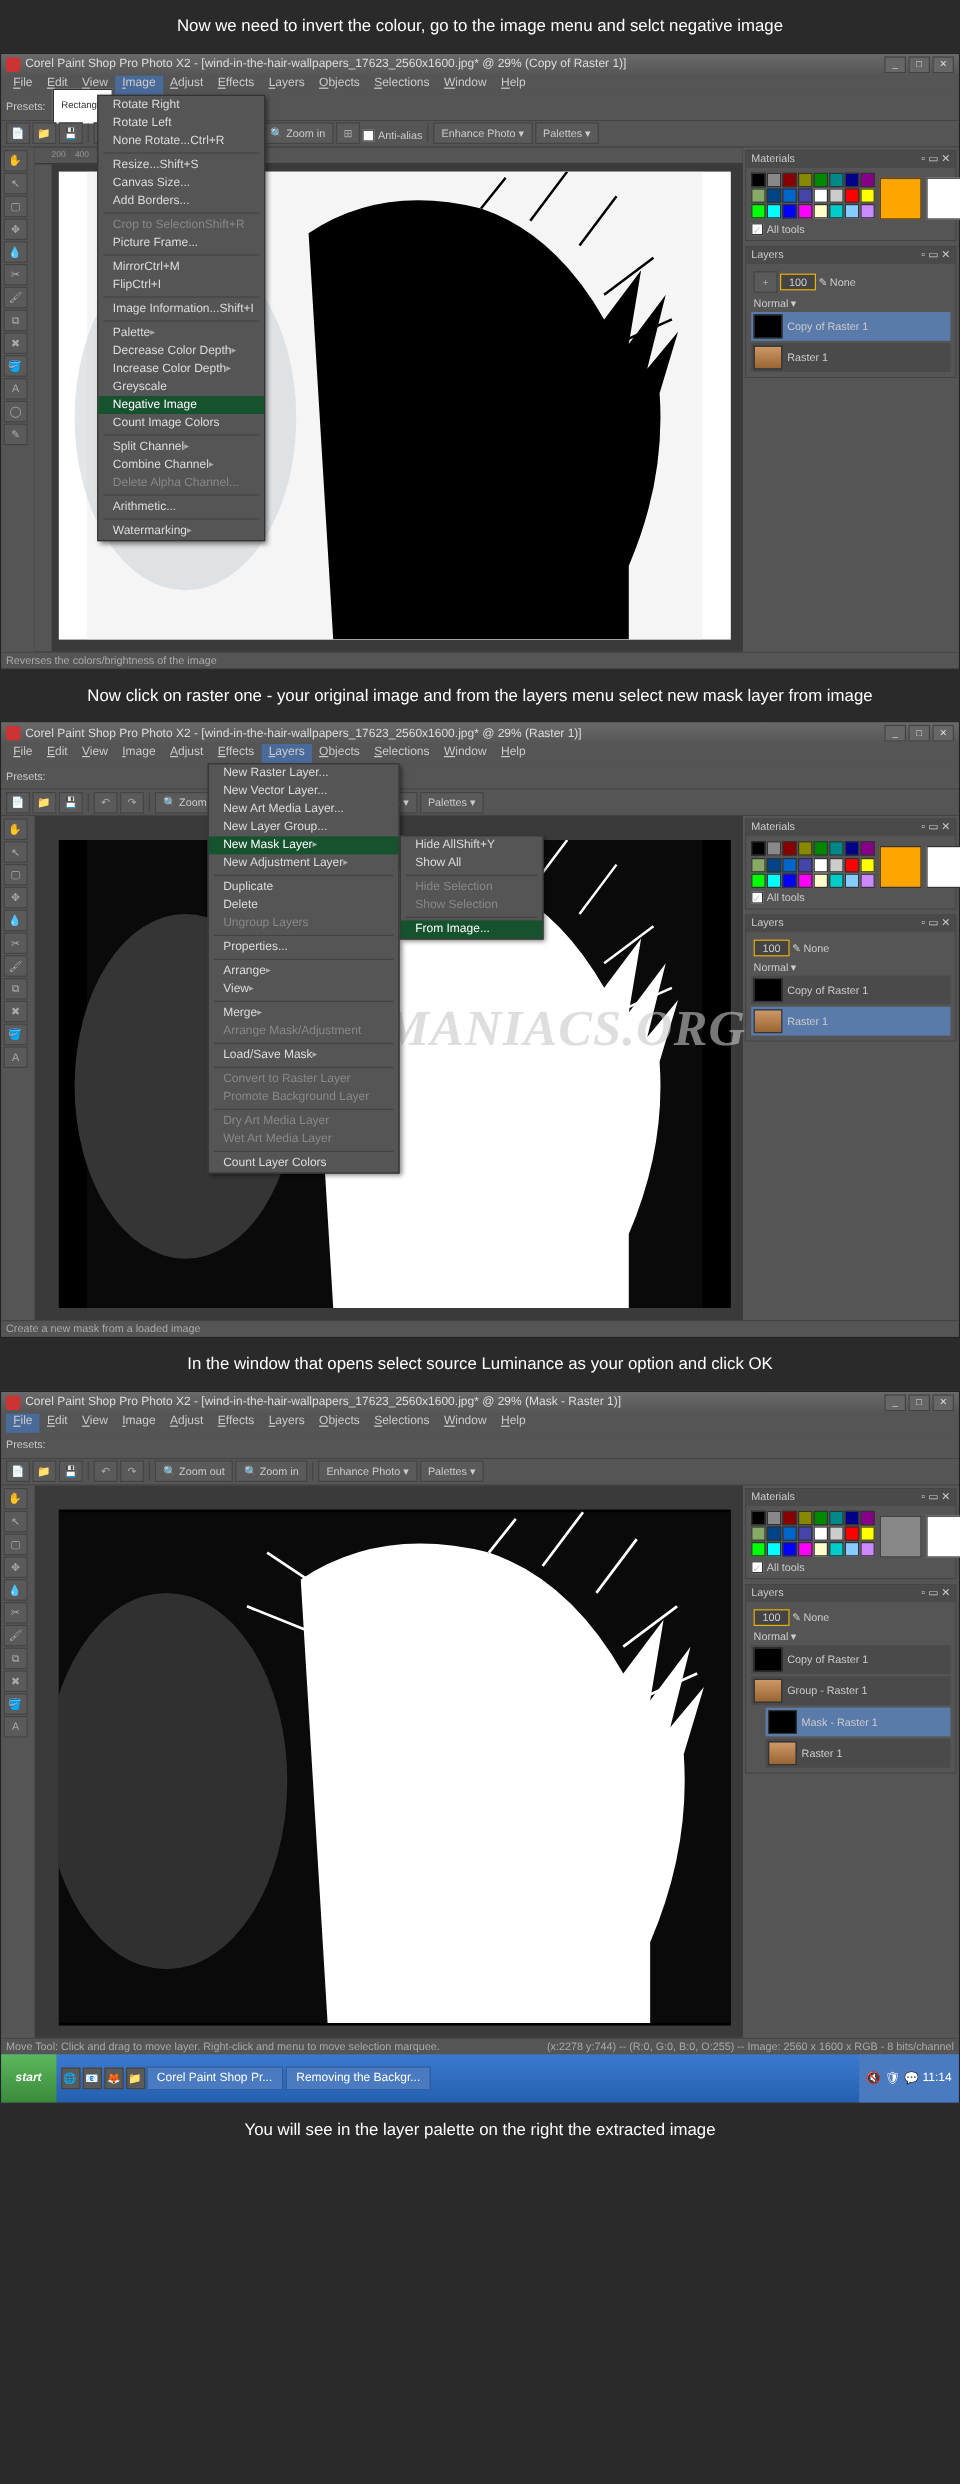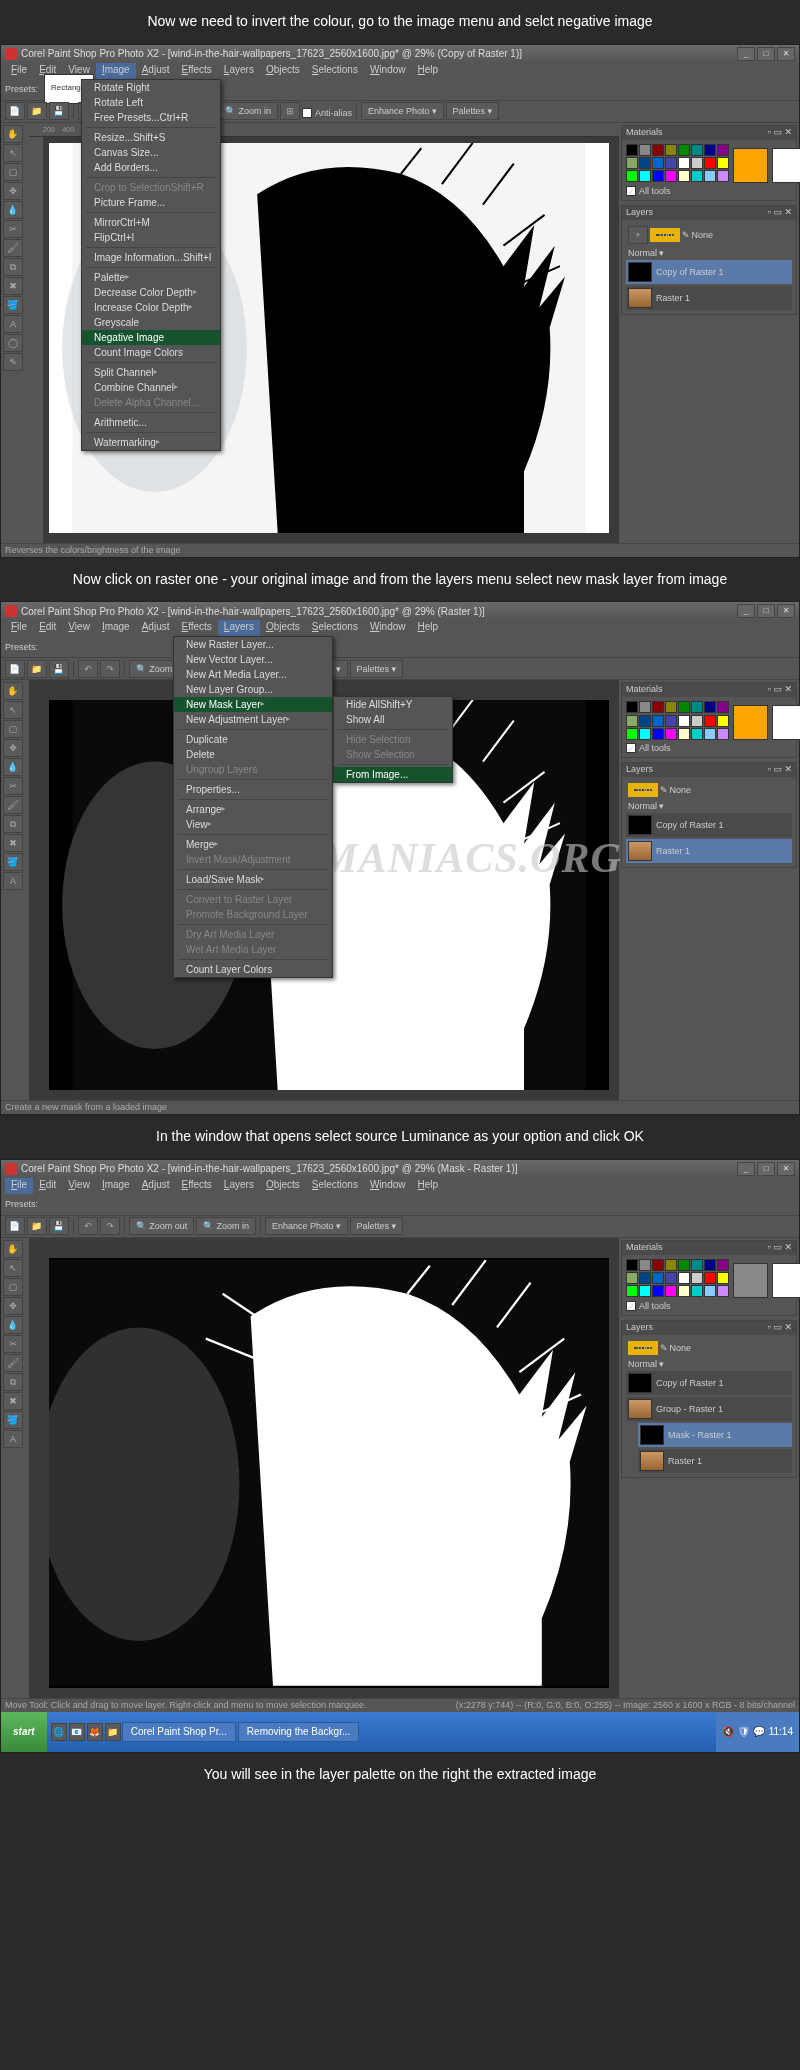--- a/index.html
+++ b/index.html
@@ -48,21 +48,21 @@
 .submenu{position:absolute;background:#555;border:1px solid #333;font-size:10px;color:#ddd;z-index:101;min-width:120px;box-shadow:2px 2px 4px rgba(0,0,0,0.5)}
 .taskbar{height:40px;background:linear-gradient(#3a7ad0,#2560b0);display:flex;align-items:center;font-size:10px;color:#fff}
 .start-btn{background:linear-gradient(#5cb85c,#3a8a3a);height:100%;padding:0 12px;display:flex;align-items:center;font-weight:bold;font-style:italic}
 .task-item{background:#4a7ac0;height:20px;margin:0 1px;padding:0 8px;display:flex;align-items:center;border:1px solid #2a5a9a}
 .systray{margin-left:auto;background:#4a7ac0;padding:0 6px;height:100%;display:flex;align-items:center;gap:3px}
 .watermark{position:absolute;top:50%;left:50%;transform:translate(-50%,-50%);font-size:42px;color:rgba(200,200,200,0.6);font-style:italic;font-weight:bold;pointer-events:none;z-index:50;letter-spacing:1px;font-family:Georgia,serif}
 .checkbox-row{display:flex;align-items:center;gap:3px;font-size:9px;color:#ccc;margin-top:3px}
 .chk{width:10px;height:10px;background:#fff;border:1px solid #333}
 .tb-text-btn{padding:0 6px;height:18px;background:#5a5a5a;border:1px solid #444;font-size:9px;color:#ccc;display:flex;align-items:center;gap:2px}
 .layer-controls{display:flex;align-items:center;gap:2px;font-size:9px;color:#ccc;padding:2px}
-.opacity-input{width:30px;height:14px;background:#444;border:6px solid #eab308;color:#ccc;font-size:9px;text-align:center}
+.opacity-input{width:30px;height:14px;background:#444;border:1px solid #eab308;color:#ccc;font-size:9px;text-align:center}
 </style>
 </head>
 <body>
 
 <div class="instruction">Now we need to invert the colour, go to the image menu and selct negative image</div>
 
 <div class="psp-window">
   <div class="titlebar">
     <div class="titlebar-icon"></div>
     <span>Corel Paint Shop Pro Photo X2 - [wind-in-the-hair-wallpapers_17623_2560x1600.jpg* @ 29% (Copy of Raster 1)]</span>
@@ -118,21 +118,21 @@
   </div>
 
   <div class="dropdown-menu" style="left:80px;top:34px">
     <div class="dd-item">
         <span>Rotate Right</span>
       </div>
     <div class="dd-item">
         <span>Rotate Left</span>
       </div>
     <div class="dd-item">
-        <span>Free Presets...</span>
+        <span>None Rotate...</span>
         <span>Ctrl+R</span>
       </div>
     <div class="dd-sep"></div>
     <div class="dd-item">
         <span>Resize...</span>
         <span>Shift+S</span>
       </div>
     <div class="dd-item">
         <span>Canvas Size...</span>
       </div>
@@ -406,21 +406,21 @@
     <div class="dd-item">
         <span>View</span>
         <span class="dd-arrow">▸</span>
       </div>
     <div class="dd-sep"></div>
     <div class="dd-item">
         <span>Merge</span>
         <span class="dd-arrow">▸</span>
       </div>
     <div class="dd-item disabled">
-        <span>Invert Mask/Adjustment</span>
+        <span>Arrange Mask/Adjustment</span>
       </div>
     <div class="dd-sep"></div>
     <div class="dd-item">
         <span>Load/Save Mask</span>
         <span class="dd-arrow">▸</span>
       </div>
     <div class="dd-sep"></div>
     <div class="dd-item disabled">
         <span>Convert to Raster Layer</span>
       </div>

